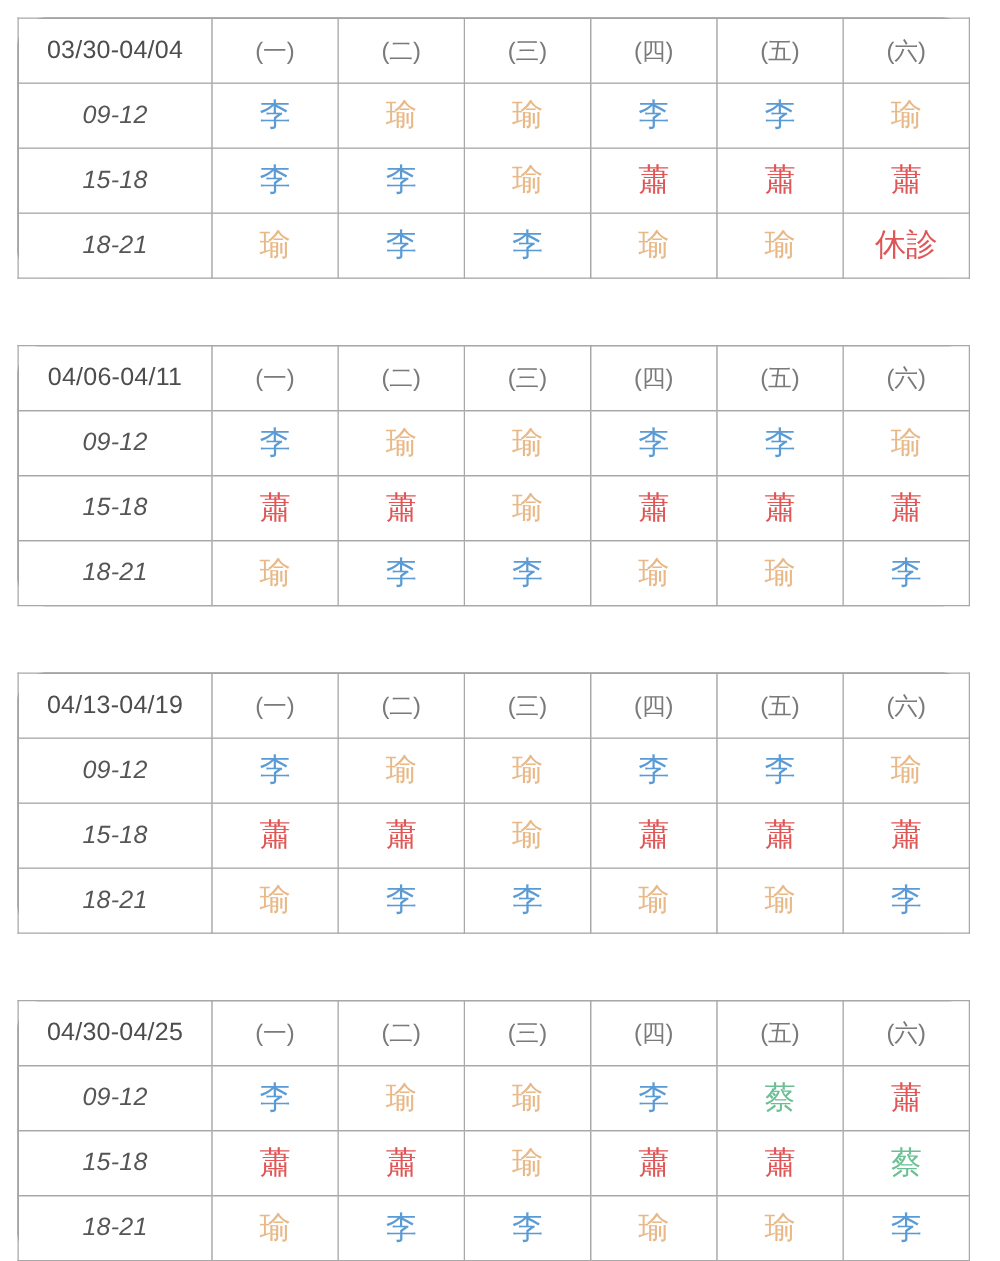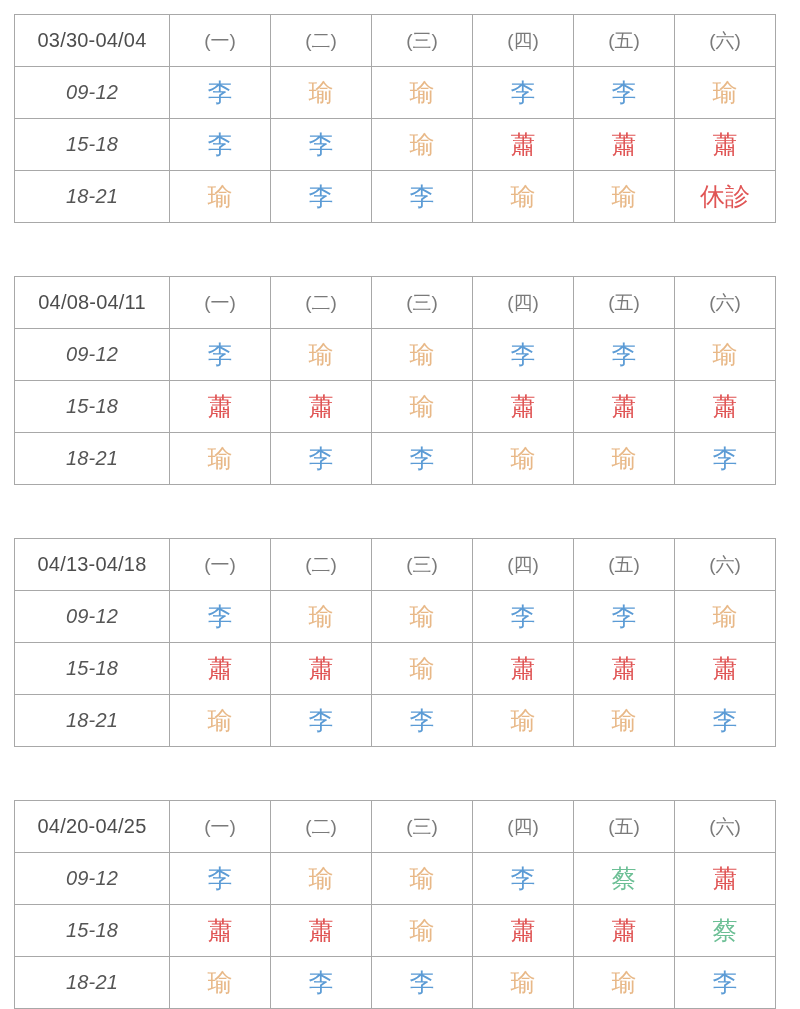--- a/index.html
+++ b/index.html
@@ -129,123 +129,123 @@
         <col class="col-label">
         <col class="col-day">
         <col class="col-day">
         <col class="col-day">
         <col class="col-day">
         <col class="col-day">
         <col class="col-day">
       </colgroup>
       <thead>
         <tr>
-          <th class="range-cell">04/08-04/11</th>
-          <th class="day-cell">(一)</th>
-          <th class="day-cell">(二)</th>
-          <th class="day-cell">(三)</th>
-          <th class="day-cell">(四)</th>
-          <th class="day-cell">(五)</th>
-          <th class="day-cell">(六)</th>
-        </tr>
-      </thead>
-      <tbody>
-        <tr>
-          <td class="slot-cell">09-12</td>
-          <td class="doc-cell"><span class="doc-name c-blue">李</span></td>
-          <td class="doc-cell"><span class="doc-name c-orange">瑜</span></td>
-          <td class="doc-cell"><span class="doc-name c-orange">瑜</span></td>
-          <td class="doc-cell"><span class="doc-name c-blue">李</span></td>
-          <td class="doc-cell"><span class="doc-name c-blue">李</span></td>
-          <td class="doc-cell"><span class="doc-name c-orange">瑜</span></td>
-        </tr>
-        <tr>
-          <td class="slot-cell">15-18</td>
-          <td class="doc-cell"><span class="doc-name c-red">蕭</span></td>
-          <td class="doc-cell"><span class="doc-name c-red">蕭</span></td>
-          <td class="doc-cell"><span class="doc-name c-orange">瑜</span></td>
-          <td class="doc-cell"><span class="doc-name c-red">蕭</span></td>
-          <td class="doc-cell"><span class="doc-name c-red">蕭</span></td>
-          <td class="doc-cell"><span class="doc-name c-red">蕭</span></td>
-        </tr>
-        <tr>
-          <td class="slot-cell">18-21</td>
-          <td class="doc-cell"><span class="doc-name c-orange">瑜</span></td>
-          <td class="doc-cell"><span class="doc-name c-blue">李</span></td>
-          <td class="doc-cell"><span class="doc-name c-blue">李</span></td>
-          <td class="doc-cell"><span class="doc-name c-orange">瑜</span></td>
-          <td class="doc-cell"><span class="doc-name c-orange">瑜</span></td>
-          <td class="doc-cell"><span class="doc-name c-blue">李</span></td>
-        </tr>
-      </tbody>
-    </table>
-    <table class="sched-table">
-      <colgroup>
-        <col class="col-label">
-        <col class="col-day">
-        <col class="col-day">
-        <col class="col-day">
-        <col class="col-day">
-        <col class="col-day">
-        <col class="col-day">
-      </colgroup>
-      <thead>
-        <tr>
-          <th class="range-cell">04/13-04/18</th>
-          <th class="day-cell">(一)</th>
-          <th class="day-cell">(二)</th>
-          <th class="day-cell">(三)</th>
-          <th class="day-cell">(四)</th>
-          <th class="day-cell">(五)</th>
-          <th class="day-cell">(六)</th>
-        </tr>
-      </thead>
-      <tbody>
-        <tr>
-          <td class="slot-cell">09-12</td>
-          <td class="doc-cell"><span class="doc-name c-blue">李</span></td>
-          <td class="doc-cell"><span class="doc-name c-orange">瑜</span></td>
-          <td class="doc-cell"><span class="doc-name c-orange">瑜</span></td>
-          <td class="doc-cell"><span class="doc-name c-blue">李</span></td>
-          <td class="doc-cell"><span class="doc-name c-blue">李</span></td>
-          <td class="doc-cell"><span class="doc-name c-orange">瑜</span></td>
-        </tr>
-        <tr>
-          <td class="slot-cell">15-18</td>
-          <td class="doc-cell"><span class="doc-name c-red">蕭</span></td>
-          <td class="doc-cell"><span class="doc-name c-red">蕭</span></td>
-          <td class="doc-cell"><span class="doc-name c-orange">瑜</span></td>
-          <td class="doc-cell"><span class="doc-name c-red">蕭</span></td>
-          <td class="doc-cell"><span class="doc-name c-red">蕭</span></td>
-          <td class="doc-cell"><span class="doc-name c-red">蕭</span></td>
-        </tr>
-        <tr>
-          <td class="slot-cell">18-21</td>
-          <td class="doc-cell"><span class="doc-name c-orange">瑜</span></td>
-          <td class="doc-cell"><span class="doc-name c-blue">李</span></td>
-          <td class="doc-cell"><span class="doc-name c-blue">李</span></td>
-          <td class="doc-cell"><span class="doc-name c-orange">瑜</span></td>
-          <td class="doc-cell"><span class="doc-name c-orange">瑜</span></td>
-          <td class="doc-cell"><span class="doc-name c-blue">李</span></td>
-        </tr>
-      </tbody>
-    </table>
-    <table class="sched-table">
-      <colgroup>
-        <col class="col-label">
-        <col class="col-day">
-        <col class="col-day">
-        <col class="col-day">
-        <col class="col-day">
-        <col class="col-day">
-        <col class="col-day">
-      </colgroup>
-      <thead>
-        <tr>
-          <th class="range-cell">04/20-04/25</th>
+          <th class="range-cell">04/06-04/11</th>
+          <th class="day-cell">(一)</th>
+          <th class="day-cell">(二)</th>
+          <th class="day-cell">(三)</th>
+          <th class="day-cell">(四)</th>
+          <th class="day-cell">(五)</th>
+          <th class="day-cell">(六)</th>
+        </tr>
+      </thead>
+      <tbody>
+        <tr>
+          <td class="slot-cell">09-12</td>
+          <td class="doc-cell"><span class="doc-name c-blue">李</span></td>
+          <td class="doc-cell"><span class="doc-name c-orange">瑜</span></td>
+          <td class="doc-cell"><span class="doc-name c-orange">瑜</span></td>
+          <td class="doc-cell"><span class="doc-name c-blue">李</span></td>
+          <td class="doc-cell"><span class="doc-name c-blue">李</span></td>
+          <td class="doc-cell"><span class="doc-name c-orange">瑜</span></td>
+        </tr>
+        <tr>
+          <td class="slot-cell">15-18</td>
+          <td class="doc-cell"><span class="doc-name c-red">蕭</span></td>
+          <td class="doc-cell"><span class="doc-name c-red">蕭</span></td>
+          <td class="doc-cell"><span class="doc-name c-orange">瑜</span></td>
+          <td class="doc-cell"><span class="doc-name c-red">蕭</span></td>
+          <td class="doc-cell"><span class="doc-name c-red">蕭</span></td>
+          <td class="doc-cell"><span class="doc-name c-red">蕭</span></td>
+        </tr>
+        <tr>
+          <td class="slot-cell">18-21</td>
+          <td class="doc-cell"><span class="doc-name c-orange">瑜</span></td>
+          <td class="doc-cell"><span class="doc-name c-blue">李</span></td>
+          <td class="doc-cell"><span class="doc-name c-blue">李</span></td>
+          <td class="doc-cell"><span class="doc-name c-orange">瑜</span></td>
+          <td class="doc-cell"><span class="doc-name c-orange">瑜</span></td>
+          <td class="doc-cell"><span class="doc-name c-blue">李</span></td>
+        </tr>
+      </tbody>
+    </table>
+    <table class="sched-table">
+      <colgroup>
+        <col class="col-label">
+        <col class="col-day">
+        <col class="col-day">
+        <col class="col-day">
+        <col class="col-day">
+        <col class="col-day">
+        <col class="col-day">
+      </colgroup>
+      <thead>
+        <tr>
+          <th class="range-cell">04/13-04/19</th>
+          <th class="day-cell">(一)</th>
+          <th class="day-cell">(二)</th>
+          <th class="day-cell">(三)</th>
+          <th class="day-cell">(四)</th>
+          <th class="day-cell">(五)</th>
+          <th class="day-cell">(六)</th>
+        </tr>
+      </thead>
+      <tbody>
+        <tr>
+          <td class="slot-cell">09-12</td>
+          <td class="doc-cell"><span class="doc-name c-blue">李</span></td>
+          <td class="doc-cell"><span class="doc-name c-orange">瑜</span></td>
+          <td class="doc-cell"><span class="doc-name c-orange">瑜</span></td>
+          <td class="doc-cell"><span class="doc-name c-blue">李</span></td>
+          <td class="doc-cell"><span class="doc-name c-blue">李</span></td>
+          <td class="doc-cell"><span class="doc-name c-orange">瑜</span></td>
+        </tr>
+        <tr>
+          <td class="slot-cell">15-18</td>
+          <td class="doc-cell"><span class="doc-name c-red">蕭</span></td>
+          <td class="doc-cell"><span class="doc-name c-red">蕭</span></td>
+          <td class="doc-cell"><span class="doc-name c-orange">瑜</span></td>
+          <td class="doc-cell"><span class="doc-name c-red">蕭</span></td>
+          <td class="doc-cell"><span class="doc-name c-red">蕭</span></td>
+          <td class="doc-cell"><span class="doc-name c-red">蕭</span></td>
+        </tr>
+        <tr>
+          <td class="slot-cell">18-21</td>
+          <td class="doc-cell"><span class="doc-name c-orange">瑜</span></td>
+          <td class="doc-cell"><span class="doc-name c-blue">李</span></td>
+          <td class="doc-cell"><span class="doc-name c-blue">李</span></td>
+          <td class="doc-cell"><span class="doc-name c-orange">瑜</span></td>
+          <td class="doc-cell"><span class="doc-name c-orange">瑜</span></td>
+          <td class="doc-cell"><span class="doc-name c-blue">李</span></td>
+        </tr>
+      </tbody>
+    </table>
+    <table class="sched-table">
+      <colgroup>
+        <col class="col-label">
+        <col class="col-day">
+        <col class="col-day">
+        <col class="col-day">
+        <col class="col-day">
+        <col class="col-day">
+        <col class="col-day">
+      </colgroup>
+      <thead>
+        <tr>
+          <th class="range-cell">04/30-04/25</th>
           <th class="day-cell">(一)</th>
           <th class="day-cell">(二)</th>
           <th class="day-cell">(三)</th>
           <th class="day-cell">(四)</th>
           <th class="day-cell">(五)</th>
           <th class="day-cell">(六)</th>
         </tr>
       </thead>
       <tbody>
         <tr>

